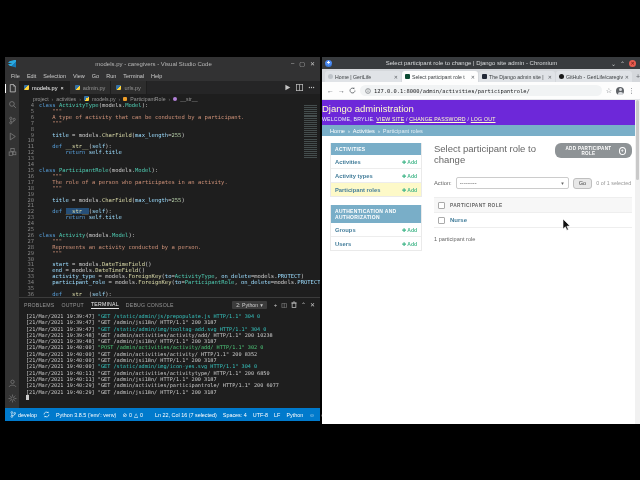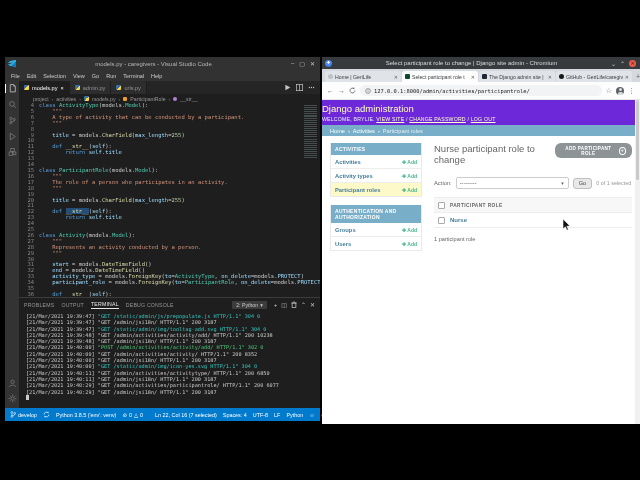--- a/index.html
+++ b/index.html
@@ -473,21 +473,21 @@
                 <a class="dj-add-link">✚ Add</a>
               </div>
               <div class="dj-row">
                 <a class="dj-model-link">Users</a>
                 <a class="dj-add-link">✚ Add</a>
               </div>
             </div>
           </div>
         <div class="dj-main">
           <div class="dj-main-top">
-            <h1 class="dj-h1">Nurse participant role to change</h1>
+            <h1 class="dj-h1">Select participant role to change</h1>
             <button class="dj-objtool">
               <span>ADD PARTICIPANT ROLE</span>
               <span class="plus">+</span>
             </button>
           </div>
           <div class="dj-actions">
             <span class="lbl">Action:</span>
             <span class="dj-select">
               <span>---------</span>
               <span style="font-size:4.5px;color:#666;">▼</span>

